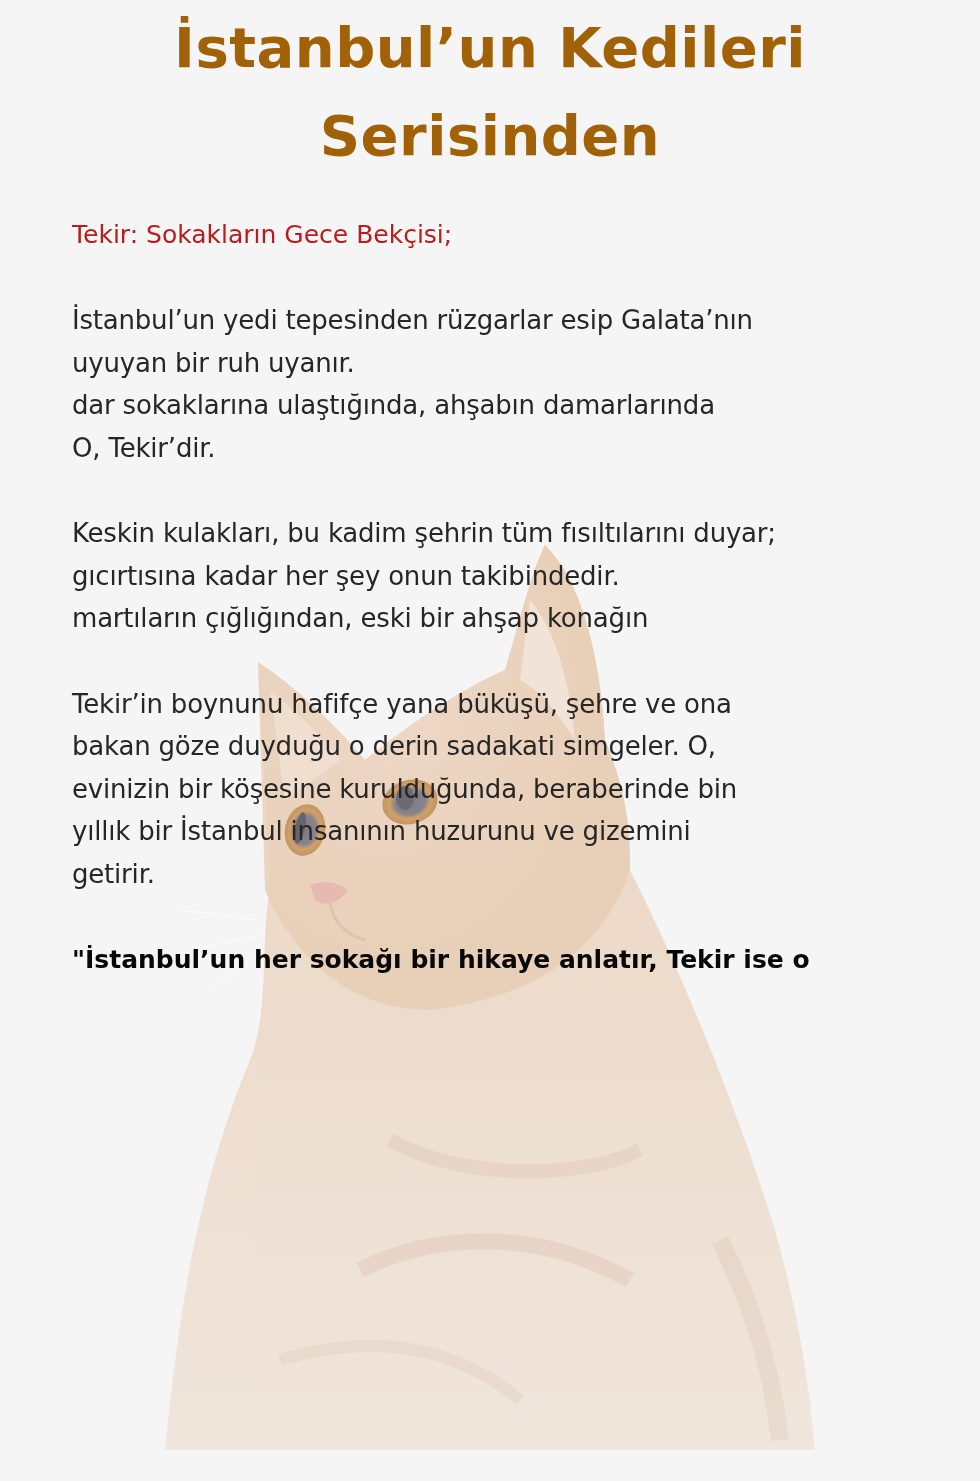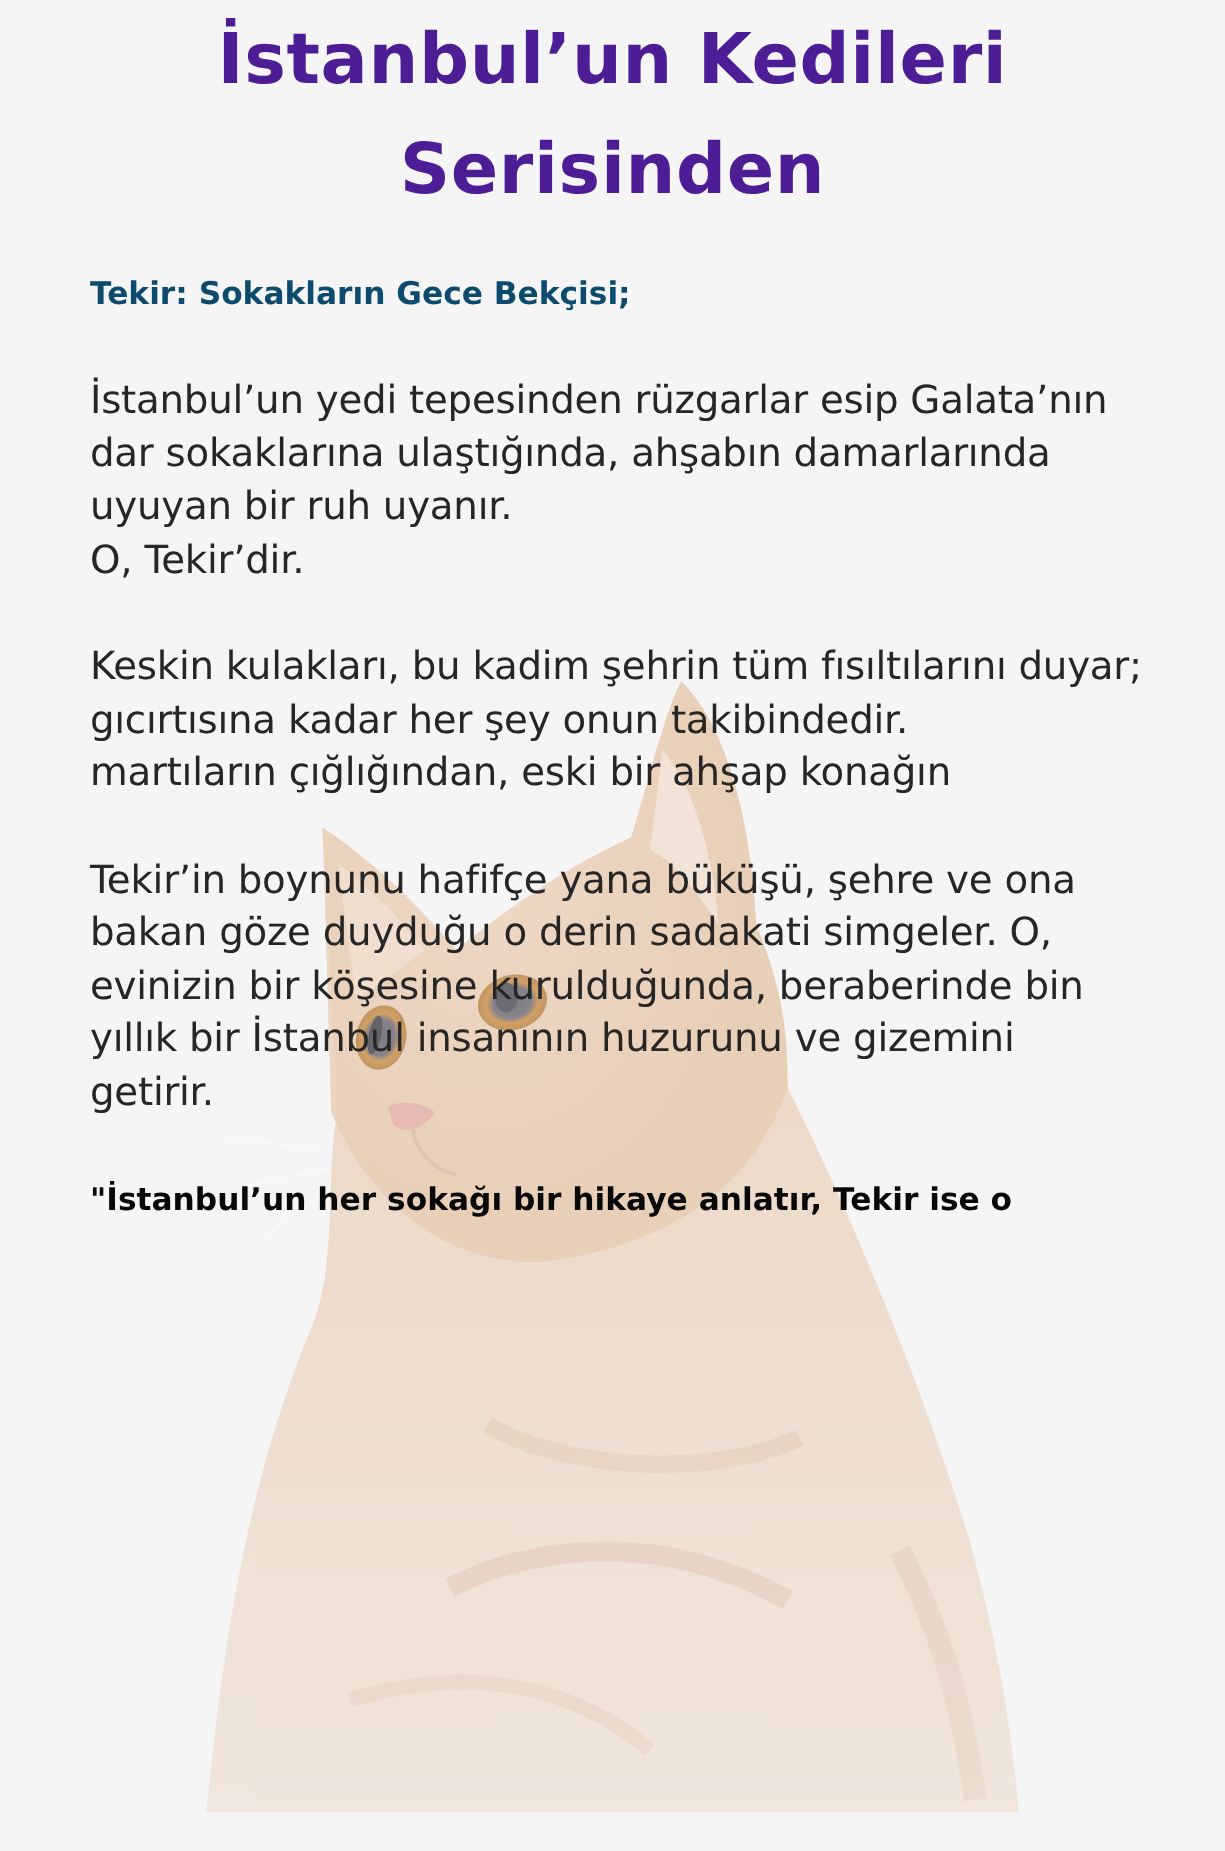--- a/index.html
+++ b/index.html
@@ -30,41 +30,41 @@
     .page-title {
       position: absolute;
       left: 0;
       top: 4px;
       width: 980px;
       text-align: center;
       font-family: "DejaVu Sans", sans-serif;
       font-weight: bold;
       font-size: 56px;
       line-height: 88px;
-      color: #4c1d95;
+      color: #a16207;
       margin: 0;
       letter-spacing: 0.5px;
     }
     .page-title span { display: block; }
     .article {
       position: absolute;
       left: 72px;
       top: 214px;
       width: 860px;
     }
     .subtitle {
-      font-weight: bold;
+      font-weight: normal;
       font-size: 25px;
       line-height: 42.6px;
-      color: #0c4a6e;
+      color: #b91c1c;
       margin: 0 0 42.6px 0;
       white-space: nowrap;
     }
     .para {
-      font-size: 31px;
+      font-size: 26px;
       line-height: 42.6px;
       color: #262626;
       margin: 0 0 42.6px 0;
       letter-spacing: -0.2px;
     }
     .para .line {
       display: block;
       white-space: nowrap;
     }
     .quote {
@@ -142,22 +142,22 @@
   <h1 class="page-title">
     <span>İstanbul’un Kedileri</span>
     <span>Serisinden</span>
   </h1>
 
   <div class="article">
     <p class="subtitle">Tekir: Sokakların Gece Bekçisi;</p>
 
     <p class="para">
       <span class="line">İstanbul’un yedi tepesinden rüzgarlar esip Galata’nın</span>
+      <span class="line">uyuyan bir ruh uyanır.</span>
       <span class="line">dar sokaklarına ulaştığında, ahşabın damarlarında</span>
-      <span class="line">uyuyan bir ruh uyanır.</span>
       <span class="line">O, Tekir’dir.</span>
     </p>
 
 
     <p class="para">
       <span class="line">Keskin kulakları, bu kadim şehrin tüm fısıltılarını duyar;</span>
       <span class="line">gıcırtısına kadar her şey onun takibindedir.</span>
       <span class="line">martıların çığlığından, eski bir ahşap konağın</span>
     </p>
 

